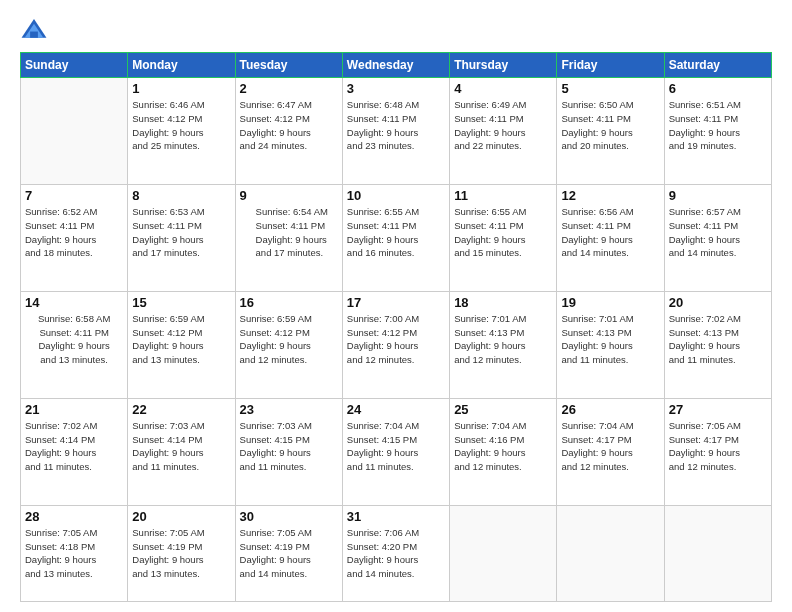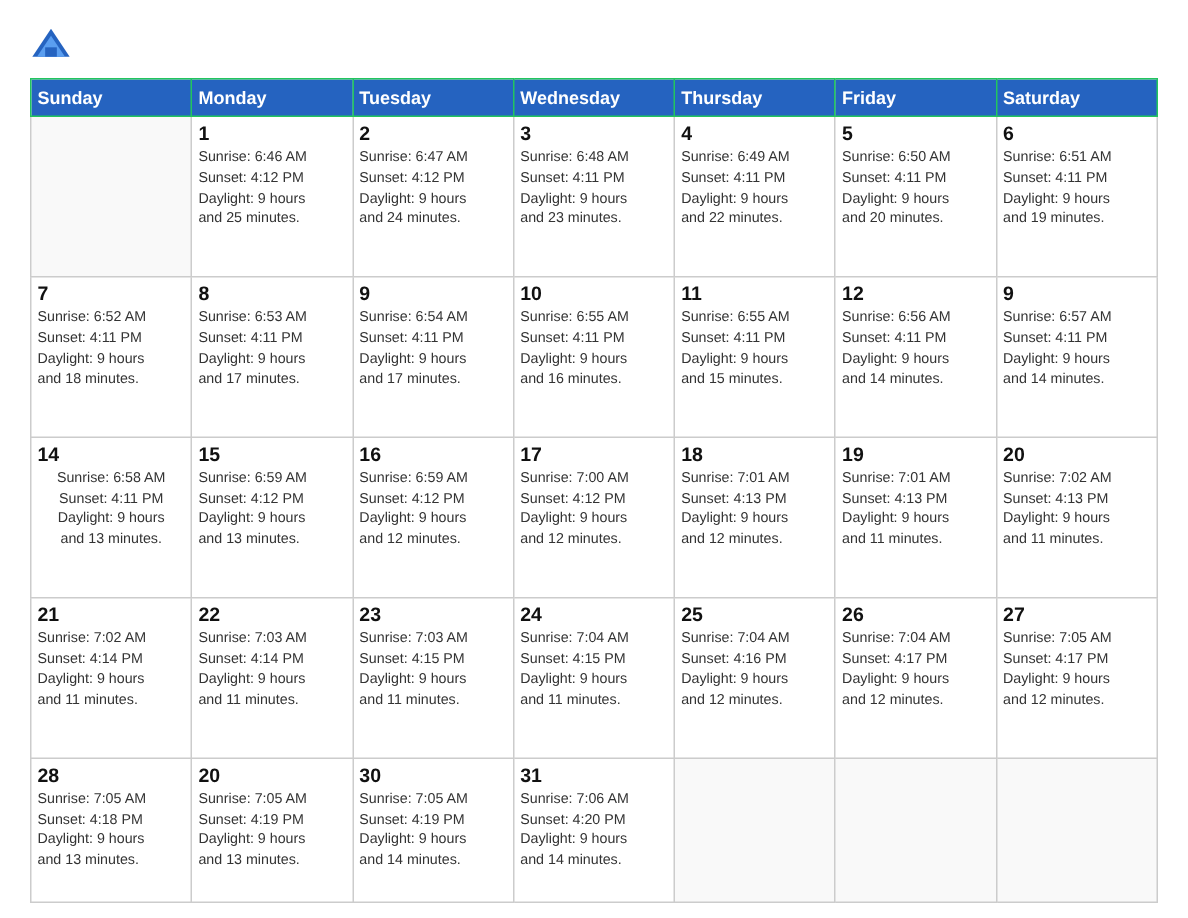--- a/index.html
+++ b/index.html
@@ -186,21 +186,21 @@
           </td>
           <td>
             <div class="day-number">8</div>
             <div class="day-info" style="white-space: pre-line;">Sunrise: 6:53 AM
 Sunset: 4:11 PM
 Daylight: 9 hours
 and 17 minutes.</div>
           </td>
           <td>
             <div class="day-number">9</div>
-            <div class="day-info" style="white-space: pre-line;">Sunrise: 6:54 AM
+            <div class="day-info" style="white-space: pre-line; margin-left: 16px;">Sunrise: 6:54 AM
 Sunset: 4:11 PM
 Daylight: 9 hours
 and 17 minutes.</div>
           </td>
           <td>
             <div class="day-number">10</div>
             <div class="day-info" style="white-space: pre-line;">Sunrise: 6:55 AM
 Sunset: 4:11 PM
 Daylight: 9 hours
 and 16 minutes.</div>

